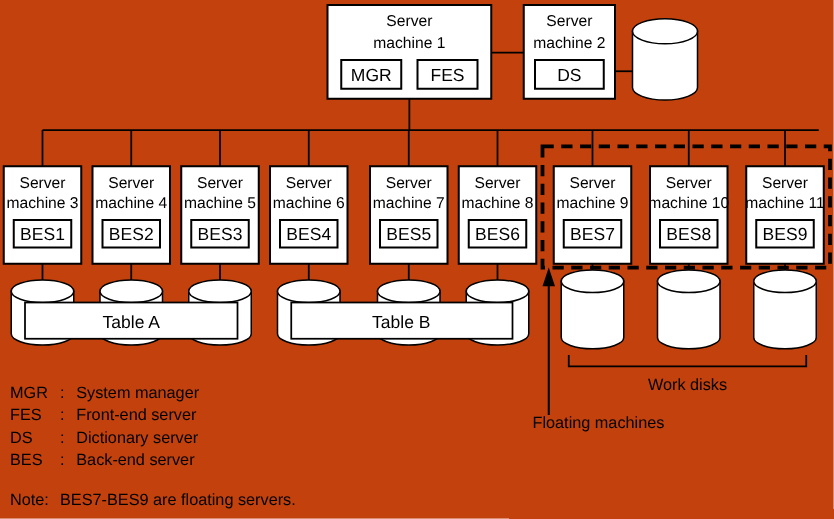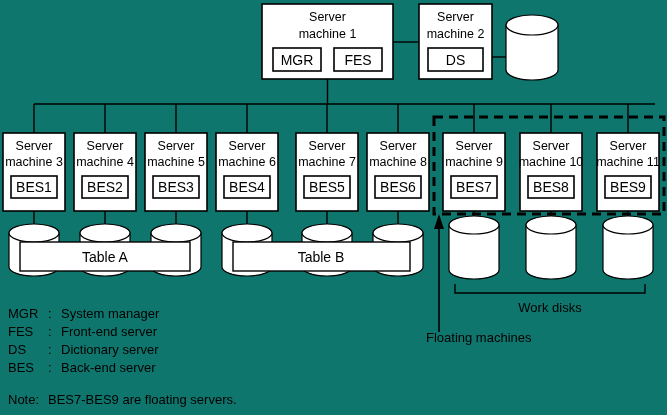--- a/index.html
+++ b/index.html
@@ -8,21 +8,21 @@
     background: #ffffff;
   }
   body {
     font-family: "Liberation Sans", sans-serif;
     color: #000000;
   }
   #diagram-root {
     position: relative;
     width: 667px;
     height: 415px;
-    background: #0f766e;
+    background: #c2410c;
     overflow: hidden;
   }
   #diagram-svg {
     position: absolute;
     left: 0;
     top: 0;
     width: 667px;
     height: 415px;
   }
   .box-rect {

